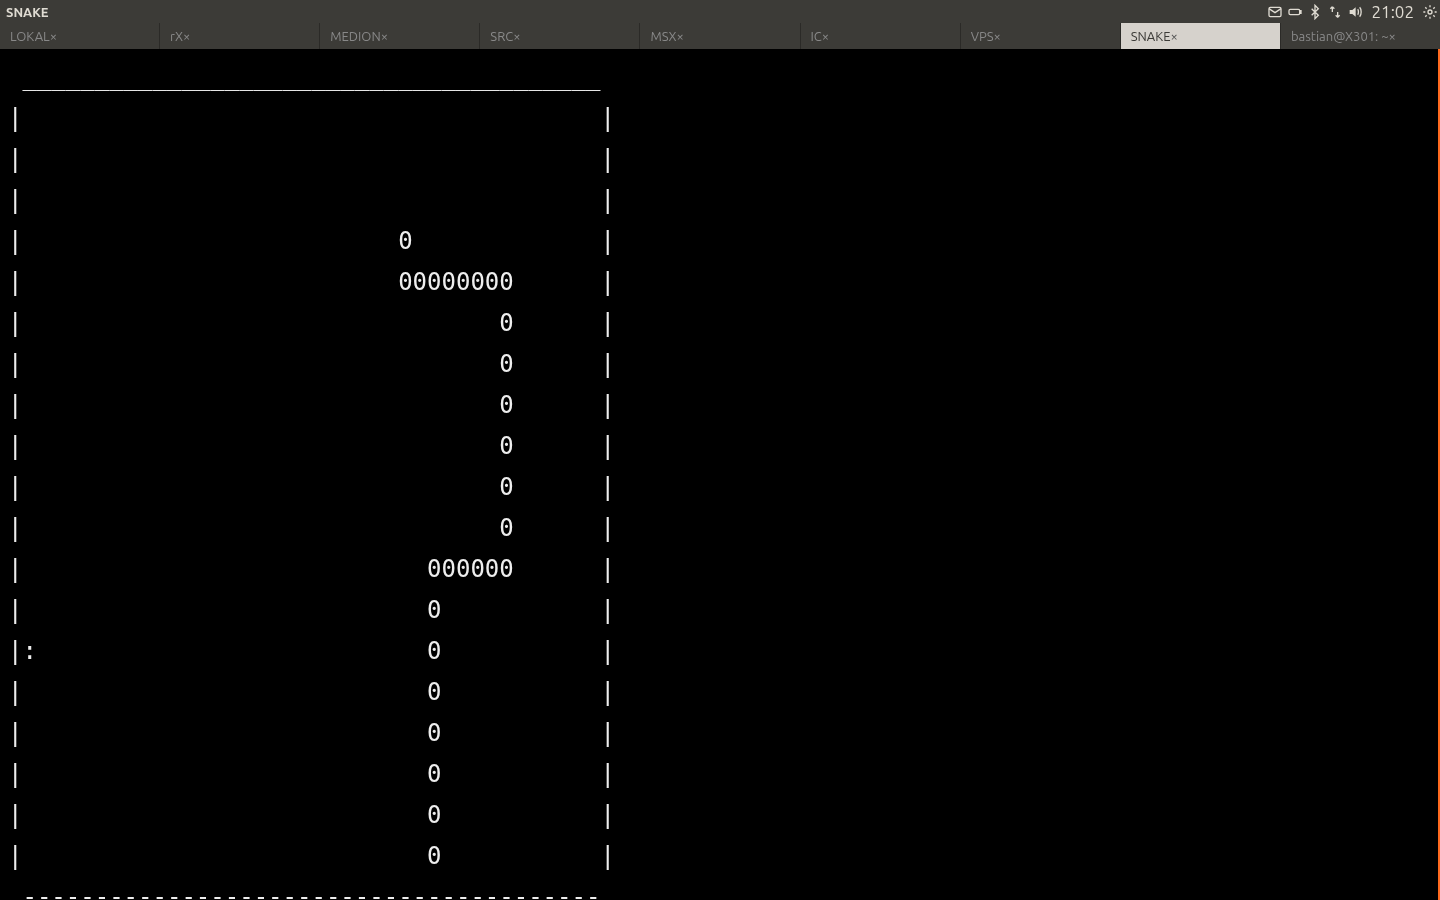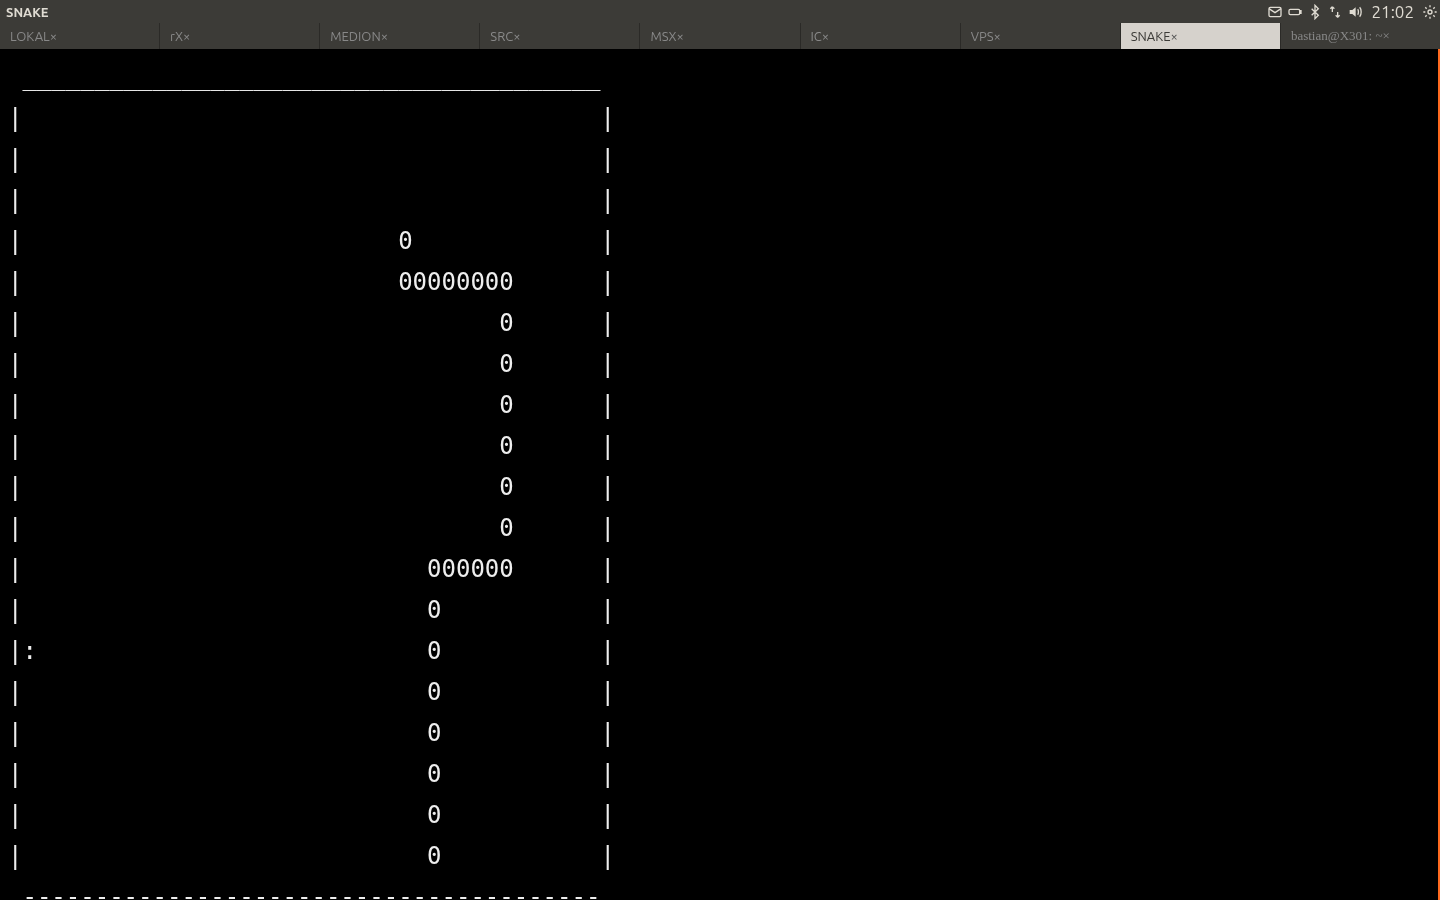--- a/index.html
+++ b/index.html
@@ -6,21 +6,21 @@
   
   .panel{position:absolute;top:0;left:0;right:0;height:23px;background:#3c3b37;display:flex;align-items:center;color:#dfdbd2;font-size:13px;}
   .panel .title{padding-left:6px;font-weight:bold;}
   .panel .spacer{flex:1;}
   .panel .ind{width:20px;height:23px;display:flex;align-items:center;justify-content:center;color:#dfdbd2;}
   .panel .ind svg{width:16px;height:16px;display:block;}
   .panel .clock{padding:0 6px;font-size:17px;}
   
   .tabs{position:absolute;top:23px;left:0;right:0;height:26px;background:#3c3b37;display:flex;}
   .tab{flex:1;display:flex;align-items:center;justify-content:flex-start;padding:0 8px 0 10px;color:#4c4c4c;font-size:13px;border-right:1px solid #2b2a27;cursor:pointer;}
-  .tab:last-child{border-right:none;font-family:Liberation Serif, serif;}
+  .tab:last-child{border-right:none;}
   .tab .lbl{color:#888;}
   .tab.active{background:#d6d2cc;}
   .tab.active .lbl{color:#3c3b37;}
   .tab .x{font-size:13px;color:#888;}
   .tab.active .x{color:#555;}
   
   .term{position:absolute;top:49px;left:0;right:2px;bottom:0;background:#000;color:#eeeeee;
         font-family:"DejaVu Sans Mono","Liberation Mono",monospace;white-space:pre;
         font-size:24px;line-height:41px;padding:8px;}
   .edge{position:absolute;top:49px;right:0;bottom:0;width:2px;background:#ff6a1f;}

